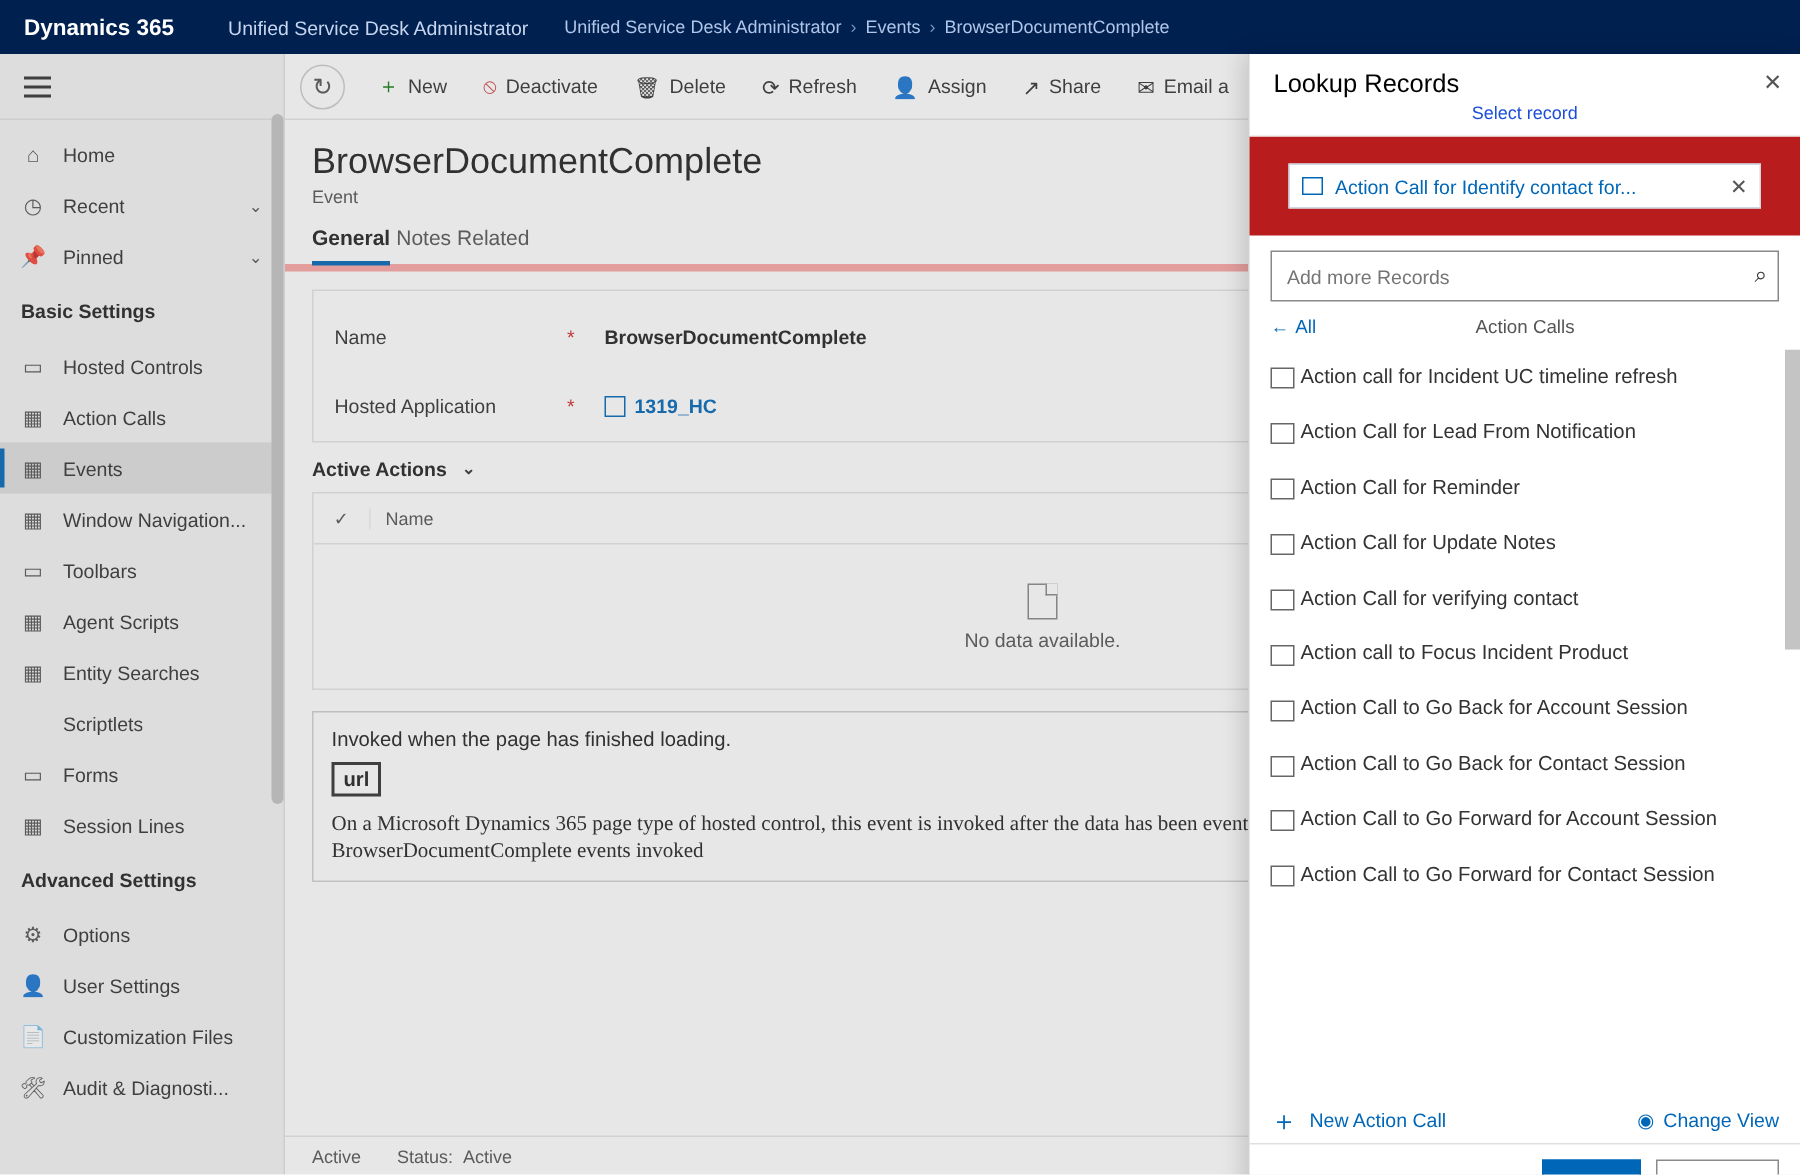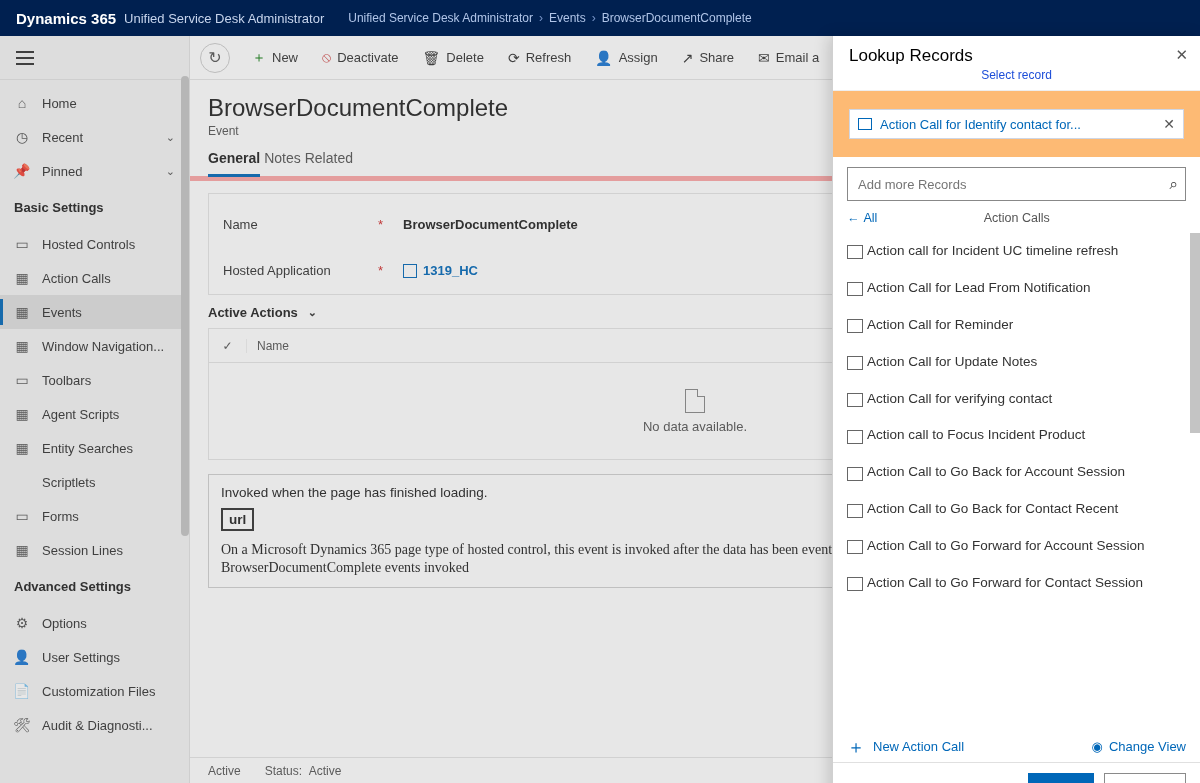--- a/index.html
+++ b/index.html
@@ -1,20 +1,20 @@
 <!DOCTYPE html>
 <html><head>
 <meta charset="utf-8">
 <style>
 * { box-sizing: border-box; margin: 0; padding: 0; font-family: "Segoe UI", -apple-system, sans-serif; }
 html, body { width: 1200px; height: 783px; overflow: hidden; background: #fff; }
 
 
 .top-header { height: 36px; background: #002050; color: #fff; display: flex; align-items: center; padding: 0 16px; font-size: 13px; }
-.top-header .brand { font-weight: 600; font-size: 15px; margin-right: 8px; text-align: right; }
+.top-header .brand { font-weight: 600; font-size: 15px; margin-right: 36px; text-align: right; }
 .top-header .app-title { color: #c7d5ed; margin-right: 24px; }
 .breadcrumb { display: flex; align-items: center; gap: 6px; color: #b0c5e8; font-size: 12px; }
 .breadcrumb .sep { color: #7694c7; }
 
 
 .body { display: flex; height: 747px; position: relative; }
 
 
 .sidebar { width: 190px; background: #f3f3f3; border-right: 1px solid #e1e1e1; position: relative; }
 .hamburger { height: 44px; display:flex; align-items:center; padding-left:16px; border-bottom:1px solid #e1e1e1; }
@@ -88,21 +88,21 @@
 .status-bar { border-top:1px solid #e5e5e5; height:26px; display:flex; align-items:center; gap:24px; padding:0 18px; font-size:12px; color:#555; }
 
 
 .overlay { position:absolute; inset:0; background:rgba(120,120,120,0.18); }
 .panel { position:absolute; right:0; top:0; width:368px; height:783px; background:#fff; border-left:1px solid #d0d0d0; display:flex; flex-direction:column; box-shadow:-4px 0 14px rgba(0,0,0,0.15); }
 .panel-head { padding: 10px 16px 8px; border-bottom:1px solid #eee; position:relative; }
 .panel-title { font-size:17px; font-weight:400; }
 .panel-sub { font-size:12px; color:#1d4ed8; margin-top:2px;text-align:center; }
 .panel-close { position:absolute; right:12px; top:10px; font-size:15px; color:#555; cursor:pointer; }
 
-.panel-selected-area { background:#fdba74; padding:18px 16px; }
+.panel-selected-area { background:#b91c1c; padding:18px 26px; }
 .chip { background:#fff; border:1px solid #cfd6e4; height:30px; display:flex; align-items:center; padding:0 8px; font-size:13px; color:#0067b8; gap:8px; }
 .chip .chip-icon { width:14px; height:12px; border:1px solid #0067b8; }
 .chip-text { flex:1; white-space:nowrap; overflow:hidden; text-overflow:ellipsis; }
 .chip-x { color:#555; cursor:pointer; font-size:14px; }
 
 .panel-search-wrap { padding: 10px 14px 6px; }
 .panel-search { width:100%; height:34px; border:1px solid #888; padding:0 34px 0 10px; font-size:13px; color:#333; }
 .panel-search-wrap { position:relative; }
 .search-icon { position:absolute; right:22px; top:18px; font-size:15px; color:#333; }
 
@@ -384,21 +384,21 @@
         <div class="result-item">
           <span class="r-icon"></span>
           <span class="r-text">Action call to Focus Incident Product</span>
         </div>
         <div class="result-item">
           <span class="r-icon"></span>
           <span class="r-text">Action Call to Go Back for Account Session</span>
         </div>
         <div class="result-item">
           <span class="r-icon"></span>
-          <span class="r-text">Action Call to Go Back for Contact Recent</span>
+          <span class="r-text">Action Call to Go Back for Contact Session</span>
         </div>
         <div class="result-item">
           <span class="r-icon"></span>
           <span class="r-text">Action Call to Go Forward for Account Session</span>
         </div>
         <div class="result-item">
           <span class="r-icon"></span>
           <span class="r-text">Action Call to Go Forward for Contact Session</span>
         </div>
         <div class="results-scroll">

